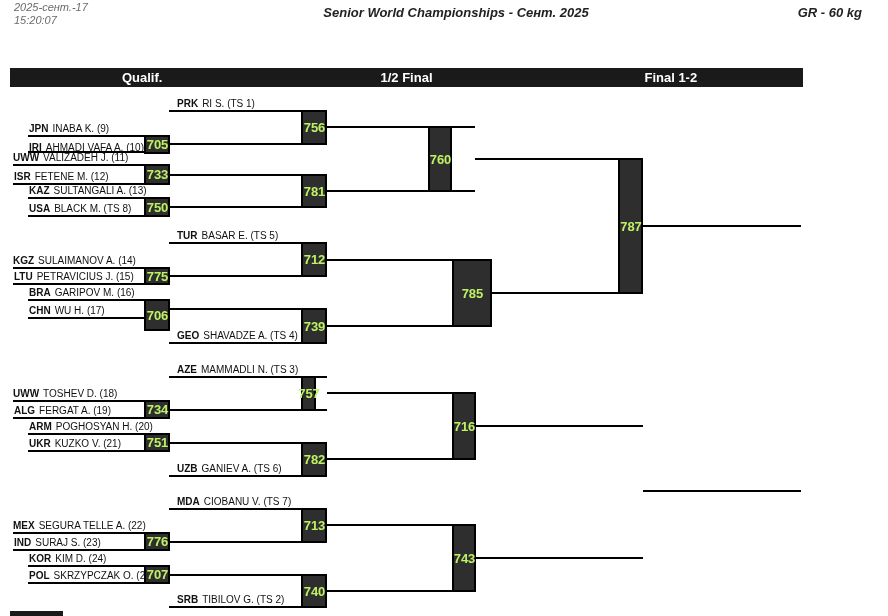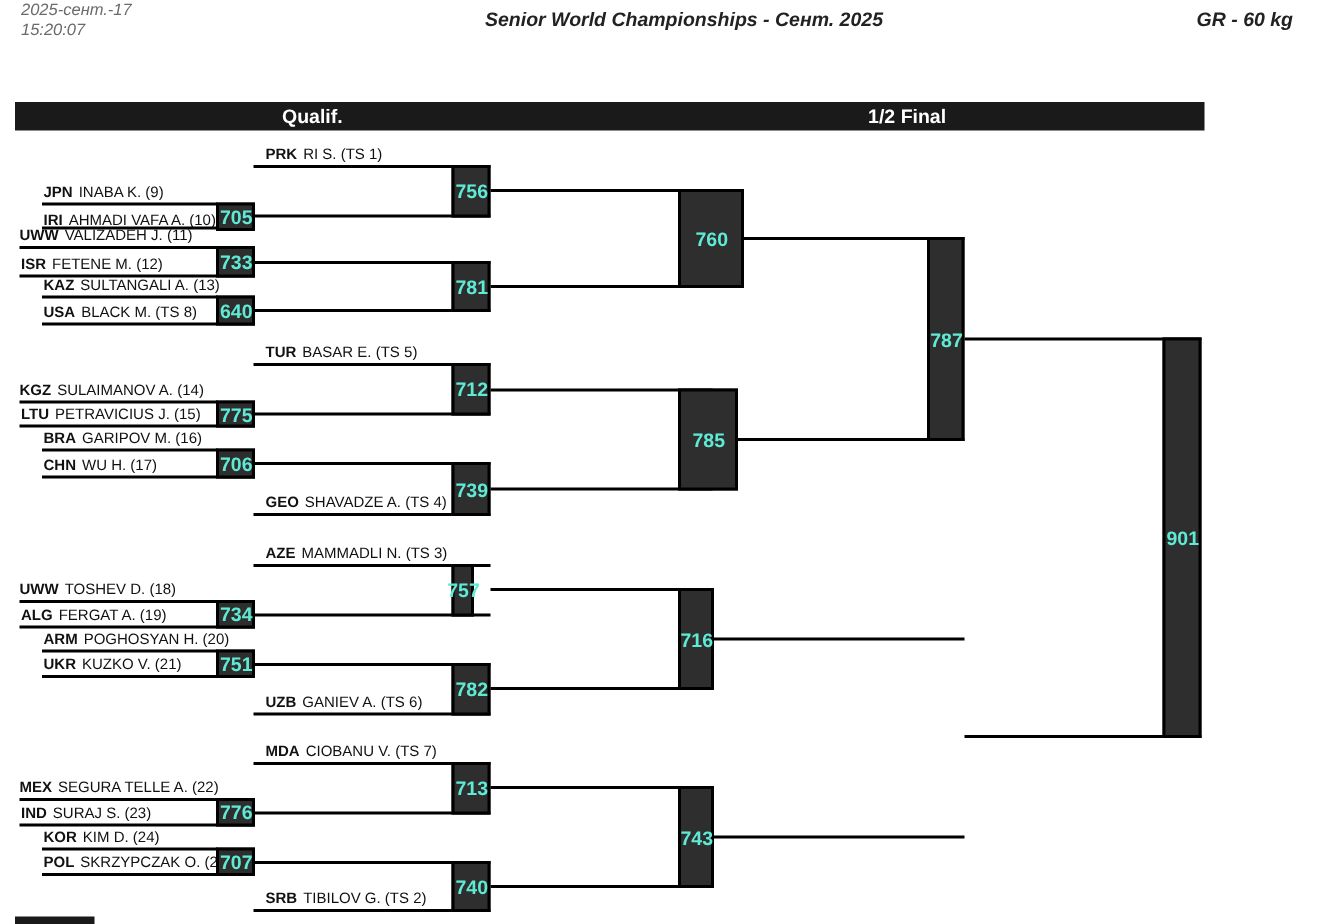--- a/index.html
+++ b/index.html
@@ -13,40 +13,41 @@
   .colbar{
     position:absolute;left:10px;top:68px;width:793px;height:19px;background:#1a1a1a;
     display:flex;align-items:center;z-index:6;
   }
   .colbar .col{flex:1 1 0;text-align:center;color:#fff;font-weight:bold;font-size:13px;line-height:19px;}
   .nm{position:absolute;font-size:10px;line-height:12px;white-space:nowrap;color:#111;z-index:1;}
   .nm .cc{font-weight:bold;margin-right:4px;}
   .hline{position:absolute;height:2px;background:#000;z-index:2;}
   .mbox{
     position:absolute;background:#2e2e2e;border:2px solid #000;box-sizing:border-box;
-    color:#5eead4;font-weight:bold;font-size:13px;display:flex;align-items:center;justify-content:center;
+    color:#bef264;font-weight:bold;font-size:13px;display:flex;align-items:center;justify-content:center;
     z-index:5;padding-left:1px;
   }
   .stub{position:absolute;background:#1a1a1a;z-index:2;}
 </style>
 </head>
 <body>
 
 <div id="sheet">
 
   <div class="date">
     <div>2025-сент.-17</div>
     <div>15:20:07</div>
   </div>
   <div class="title">Senior World Championships - Сент. 2025</div>
   <div class="weight">GR - 60 kg</div>
 
   <div class="colbar">
     <div class="col">Qualif.</div>
     <div class="col">1/2 Final</div>
+    <div class="col">Final 1-2</div>
   </div>
 
   <div class="nm" style="left:177px;top:98px"><span class="cc">PRK</span><span>RI S. (TS 1)</span></div>
   <div class="nm" style="left:29px;top:123px"><span class="cc">JPN</span><span>INABA K. (9)</span></div>
   <div class="nm" style="left:29px;top:142px"><span class="cc">IRI</span><span>AHMADI VAFA A. (10)</span></div>
   <div class="nm" style="left:13px;top:152px"><span class="cc">UWW</span><span>VALIZADEH J. (11)</span></div>
   <div class="nm" style="left:14px;top:171px"><span class="cc">ISR</span><span>FETENE M. (12)</span></div>
   <div class="nm" style="left:29px;top:185px"><span class="cc">KAZ</span><span>SULTANGALI A. (13)</span></div>
   <div class="nm" style="left:29px;top:203px"><span class="cc">USA</span><span>BLACK M. (TS 8)</span></div>
 
@@ -120,41 +121,40 @@
   <div class="hline" style="left:475px;top:158px;width:168px"></div>
   <div class="hline" style="left:475px;top:292px;width:168px"></div>
   <div class="hline" style="left:475px;top:425px;width:168px"></div>
   <div class="hline" style="left:475px;top:557px;width:168px"></div>
 
   <div class="hline" style="left:643px;top:225px;width:158px"></div>
   <div class="hline" style="left:643px;top:490px;width:158px"></div>
 
   <div class="mbox" style="left:144px;top:135px;width:26px;height:19px">705</div>
   <div class="mbox" style="left:144px;top:164px;width:26px;height:21px">733</div>
-  <div class="mbox" style="left:144px;top:197px;width:26px;height:20px">640</div>
+  <div class="mbox" style="left:144px;top:197px;width:26px;height:20px">750</div>
   <div class="mbox" style="left:144px;top:267px;width:26px;height:18px">775</div>
-  <div class="mbox" style="left:144px;top:299px;width:26px;height:20px">706</div>
+  <div class="mbox" style="left:144px;top:299px;width:26px;height:32px">706</div>
   <div class="mbox" style="left:144px;top:400px;width:26px;height:19px">734</div>
   <div class="mbox" style="left:144px;top:433px;width:26px;height:19px">751</div>
   <div class="mbox" style="left:144px;top:532px;width:26px;height:19px">776</div>
   <div class="mbox" style="left:144px;top:565px;width:26px;height:19px">707</div>
 
   <div class="mbox" style="left:301px;top:110px;width:26px;height:35px">756</div>
   <div class="mbox" style="left:301px;top:174px;width:26px;height:34px">781</div>
   <div class="mbox" style="left:301px;top:242px;width:26px;height:35px">712</div>
   <div class="mbox" style="left:301px;top:308px;width:26px;height:36px">739</div>
   <div class="mbox" style="left:301px;top:376px;width:15px;height:35px">757</div>
   <div class="mbox" style="left:301px;top:442px;width:26px;height:35px">782</div>
   <div class="mbox" style="left:301px;top:508px;width:26px;height:35px">713</div>
   <div class="mbox" style="left:301px;top:574px;width:26px;height:34px">740</div>
 
-  <div class="mbox" style="left:452px;top:126px;width:44px;height:66px">760</div>
+  <div class="mbox" style="left:428px;top:126px;width:24px;height:66px">760</div>
   <div class="mbox" style="left:452px;top:259px;width:40px;height:68px">785</div>
   <div class="mbox" style="left:452px;top:392px;width:24px;height:68px">716</div>
   <div class="mbox" style="left:452px;top:524px;width:24px;height:68px">743</div>
 
   <div class="mbox" style="left:618px;top:158px;width:25px;height:136px">787</div>
 
-  <div class="mbox" style="left:775px;top:225px;width:26px;height:267px">901</div>
 
   <div class="stub" style="left:10px;top:611px;width:53px;height:5px"></div>
 
 </div>
 
 </body></html>

